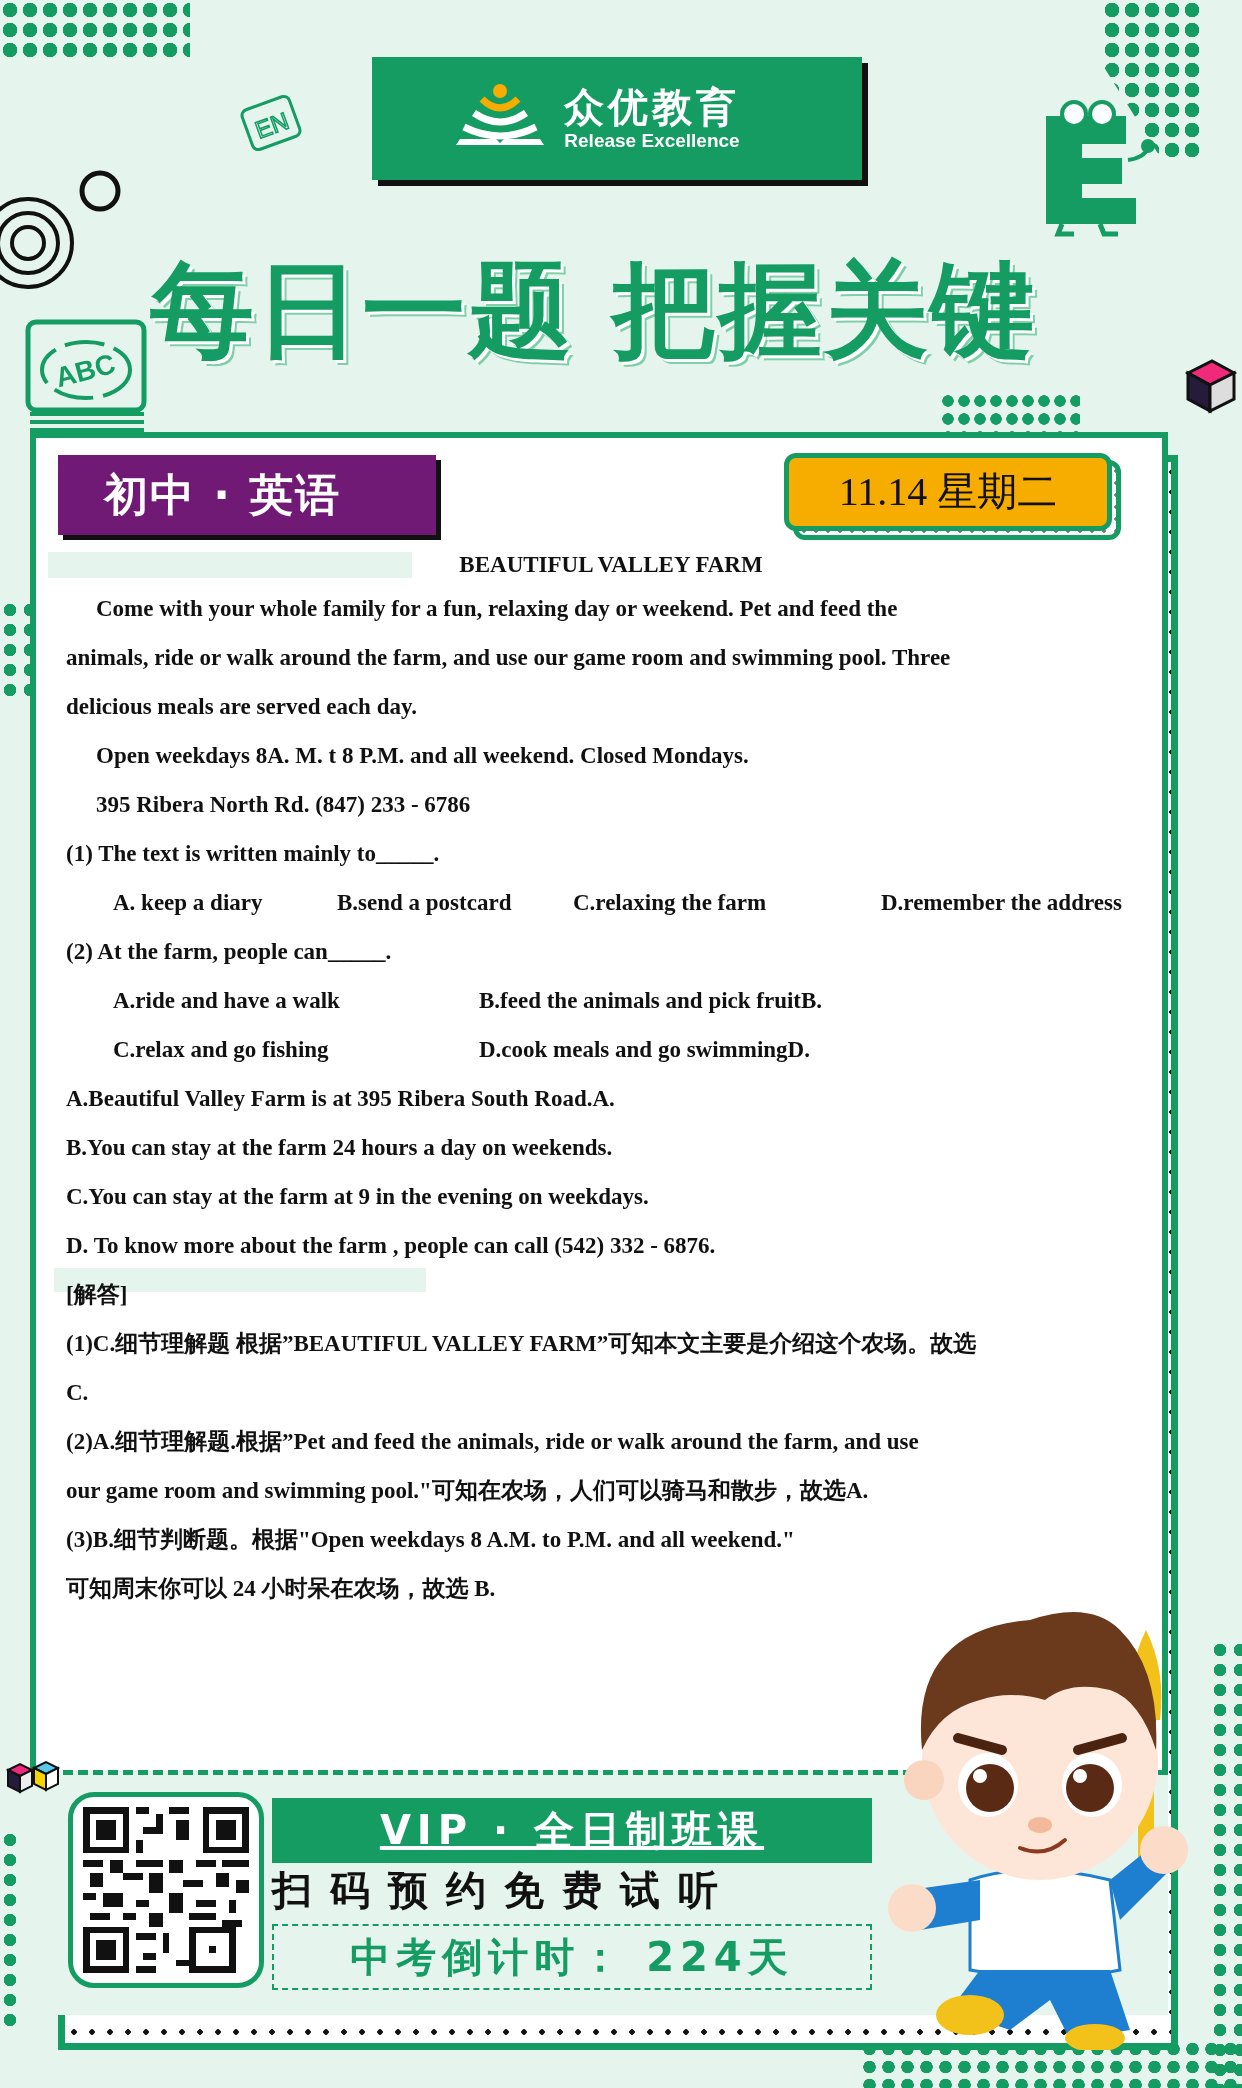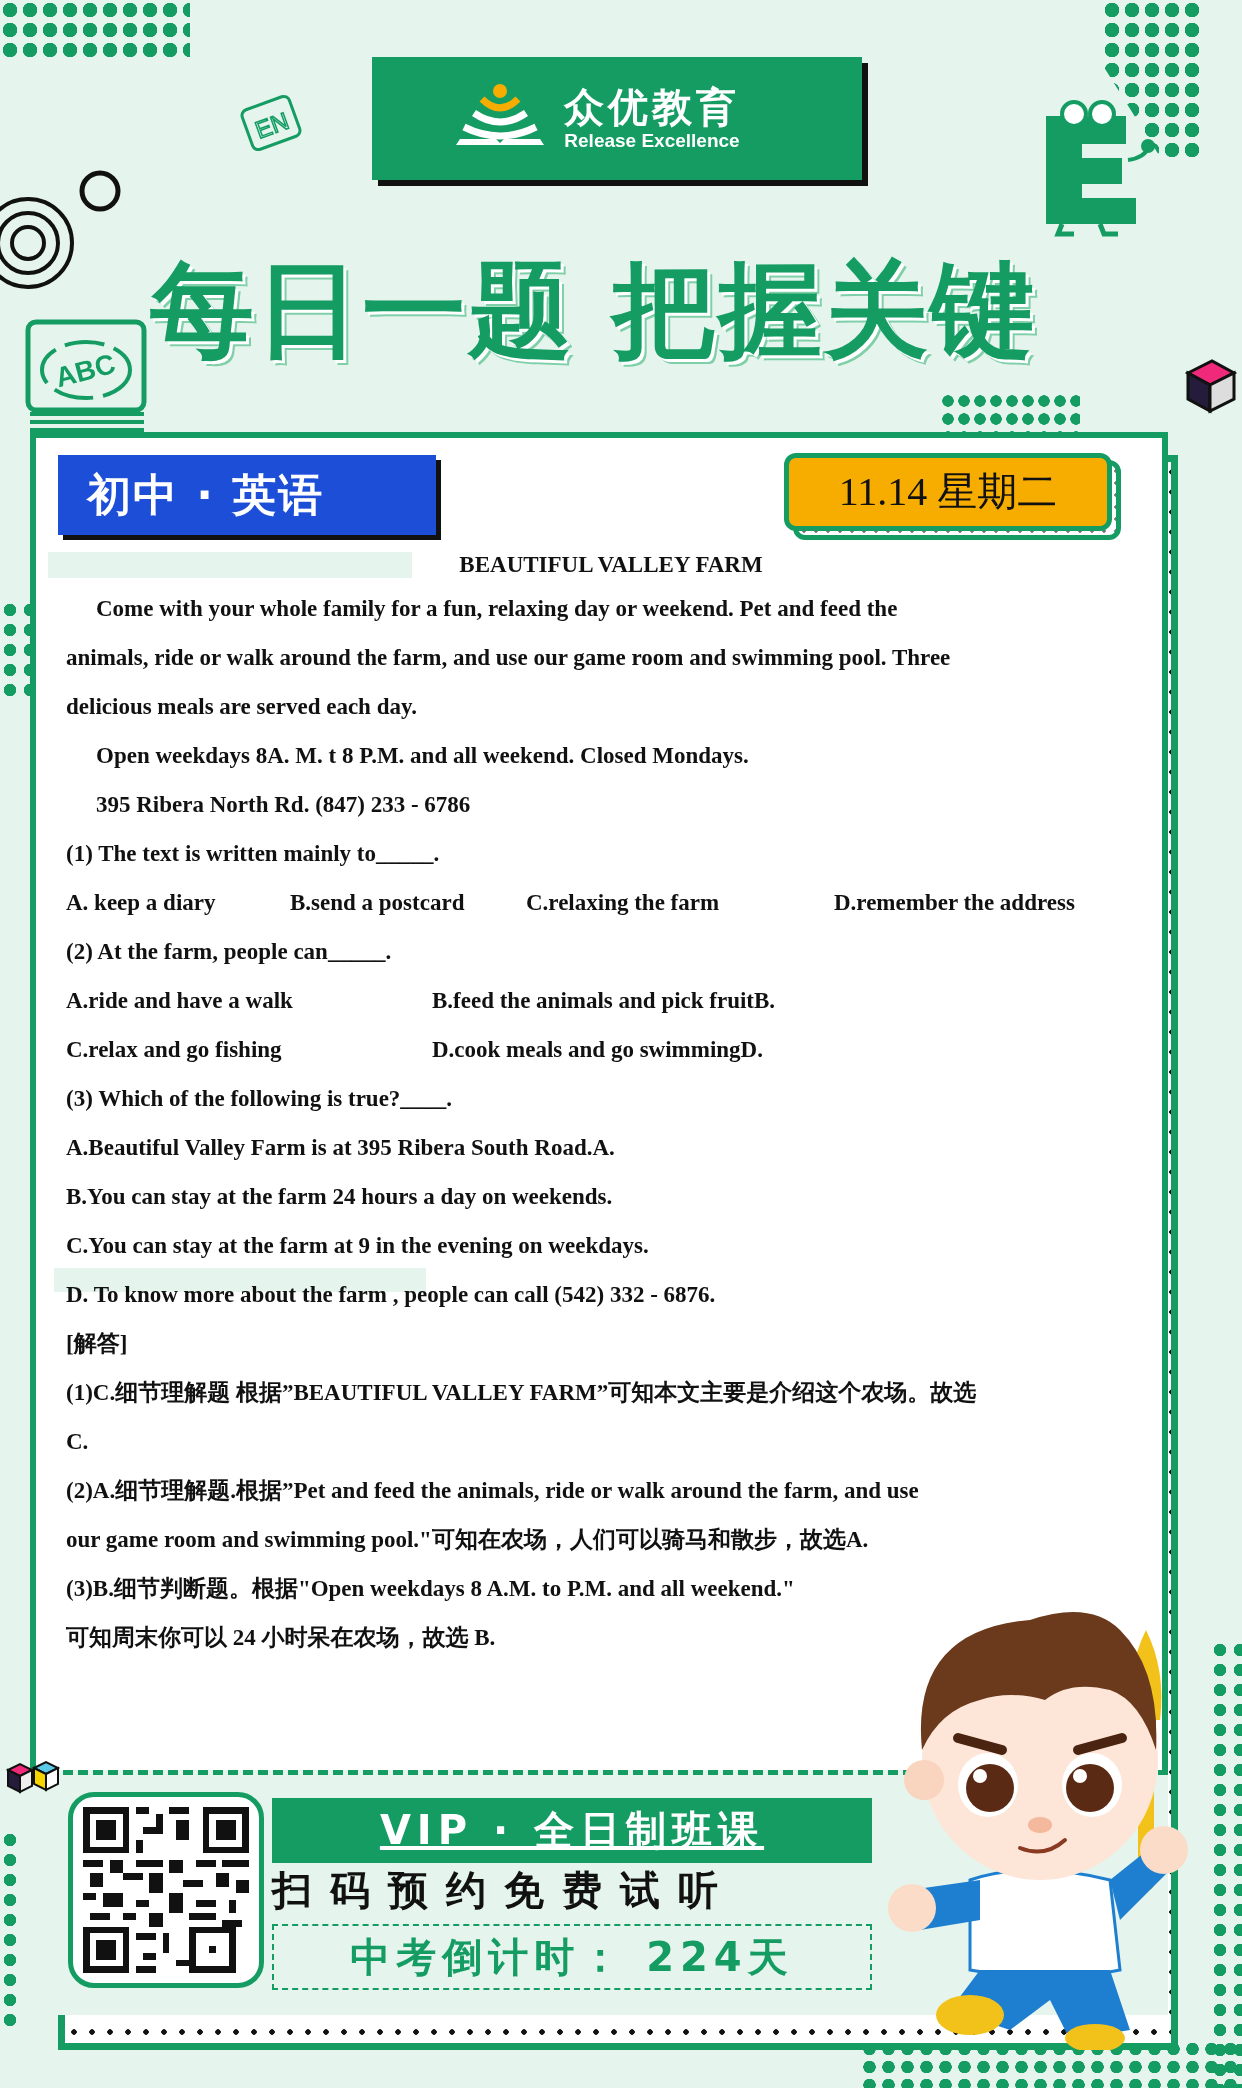--- a/index.html
+++ b/index.html
@@ -20,31 +20,31 @@
   .logo-box { position: absolute; left: 372px; top: 57px; width: 490px; height: 123px; background: #149c63; box-shadow: 6px 6px 0 #111; display: flex; align-items: center; padding-left: 80px; gap: 16px; }
   .logo-text { color: #fff; display: flex; flex-direction: column; align-items: center; }
   .logo-cn { font-family: "DejaVu Sans", sans-serif; font-weight: bold; font-size: 40px; letter-spacing: 4px; line-height: 44px; }
   .logo-en { font-family: "Liberation Sans", sans-serif; font-weight: bold; font-size: 19px; line-height: 24px; }
 
   .headline { position: absolute; left: 150px; top: 255px; width: 940px; font-family: "DejaVu Sans", sans-serif; font-weight: bold; font-size: 104px; color: #149c63; letter-spacing: 2px; line-height: 110px; text-shadow: 3px 3px 0 #fff, 5px 5px 0 #7fcfa8; white-space: nowrap; }
 
   .card-frame { position: absolute; left: 58px; top: 455px; width: 1120px; height: 1595px; background-image: radial-gradient(circle, #111 2.5px, transparent 3px); background-size: 18px 20px; background-color: #fff; border: 7px solid #149c63; }
   .card { position: absolute; left: 30px; top: 432px; width: 1138px; height: 1583px; background: #fff; border: 6px solid #149c63; }
 
-  .subject-tag { position: absolute; left: 58px; top: 455px; width: 378px; height: 80px; background: #1d4ed8; box-shadow: 5px 5px 0 #111; color: #fff; font-family: "DejaVu Sans", sans-serif; font-weight: bold; font-size: 44px; line-height: 80px; padding-left: 29px; letter-spacing: 2px; }
+  .subject-tag { position: absolute; left: 58px; top: 455px; width: 378px; height: 80px; background: #701a75; box-shadow: 5px 5px 0 #111; color: #fff; font-family: "DejaVu Sans", sans-serif; font-weight: bold; font-size: 44px; line-height: 80px; padding-left: 46px; letter-spacing: 2px; }
   .date-tag-back { position: absolute; left: 793px; top: 460px; width: 328px; height: 80px; border: 5px solid #149c63; border-radius: 12px; background-image: radial-gradient(circle, #777 1.5px, transparent 2px); background-size: 12px 12px; background-color:#fff; }
   .date-tag { position: absolute; left: 784px; top: 453px; width: 328px; height: 78px; background: #f6ad00; border: 5px solid #149c63; border-radius: 12px; color: #111; font-family: "Liberation Serif", serif; font-size: 40px; line-height: 68px; text-align: center; }
 
   .stripe { position: absolute; background: #e5f5ee; }
 
   .content { position: absolute; left: 66px; top: 546px; width: 1090px; color: #111; font-family: "Liberation Serif", serif; font-weight: bold; font-size: 23px; }
   .line { height: 49px; line-height: 49px; white-space: nowrap; }
   .center { text-align: center; font-weight: bold; font-size: 23px; }
   .indent { padding-left: 30px; }
-  .opts { display: flex; }
+  .opts { display: flex; margin-left: 47px; }
 
   .promo-bg { position: absolute; left: 30px; top: 1770px; width: 1138px; height: 245px; background: #e5f5ee; }
   .promo-dash { position: absolute; left: 48px; top: 1770px; width: 1120px; height: 0; border-top: 5px dashed #149c63; }
   .qr-box { position: absolute; left: 68px; top: 1792px; width: 196px; height: 196px; background: #fff; border: 5px solid #149c63; border-radius: 26px; padding: 10px; }
   .qr { width: 100%; height: 100%; }
   .vip { position: absolute; left: 272px; top: 1798px; width: 600px; height: 65px; background: #149c63; color: #fff; font-family: "DejaVu Sans", sans-serif; font-weight: bold; font-size: 40px; text-align: center; line-height: 65px; letter-spacing: 6px; text-decoration: underline; }
   .scan { position: absolute; left: 272px; top: 1865px; width: 600px; height: 50px; text-align: left; font-family: "DejaVu Sans", sans-serif; font-weight: bold; font-size: 40px; line-height: 50px; color: #111; letter-spacing: 18px; }
   .countdown { position: absolute; left: 272px; top: 1924px; width: 600px; height: 66px; border: 2px dashed #149c63; text-align: center; font-family: "DejaVu Sans", sans-serif; font-weight: bold; font-size: 40px; line-height: 62px; color: #149c63; letter-spacing: 6px; }
 
   .mascot { position: absolute; left: 870px; top: 1590px; width: 340px; height: 460px; }
@@ -141,21 +141,20 @@
   <div class="line">(2) At the farm, people can_____.</div>
   <div class="line opts">
     <span style="width:366px">A.ride and have a walk</span>
     <span>B.feed the animals and pick fruitB.</span>
   </div>
   <div class="line opts">
     <span style="width:366px">C.relax and go fishing</span>
     <span>D.cook meals and go swimmingD.</span>
   </div>
 
-  <div class="line">(3) Which of the following is true?____.</div>
   <div class="line">A.Beautiful Valley Farm is at 395 Ribera South Road.A.</div>
   <div class="line">B.You can stay at the farm 24 hours a day on weekends.</div>
   <div class="line">C.You can stay at the farm at 9 in the evening on weekdays.</div>
   <div class="line">D. To know more about the farm , people can call (542) 332 - 6876.</div>
 
   <div class="line">[解答]</div>
   <div class="line">(1)C.细节理解题 根据”BEAUTIFUL VALLEY FARM”可知本文主要是介绍这个农场。故选</div>
   <div class="line">C.</div>
   <div class="line">(2)A.细节理解题.根据”Pet and feed the animals,   ride or walk around the farm,  and use</div>
   <div class="line">our game room and swimming pool."可知在农场，人们可以骑马和散步，故选A.</div>

